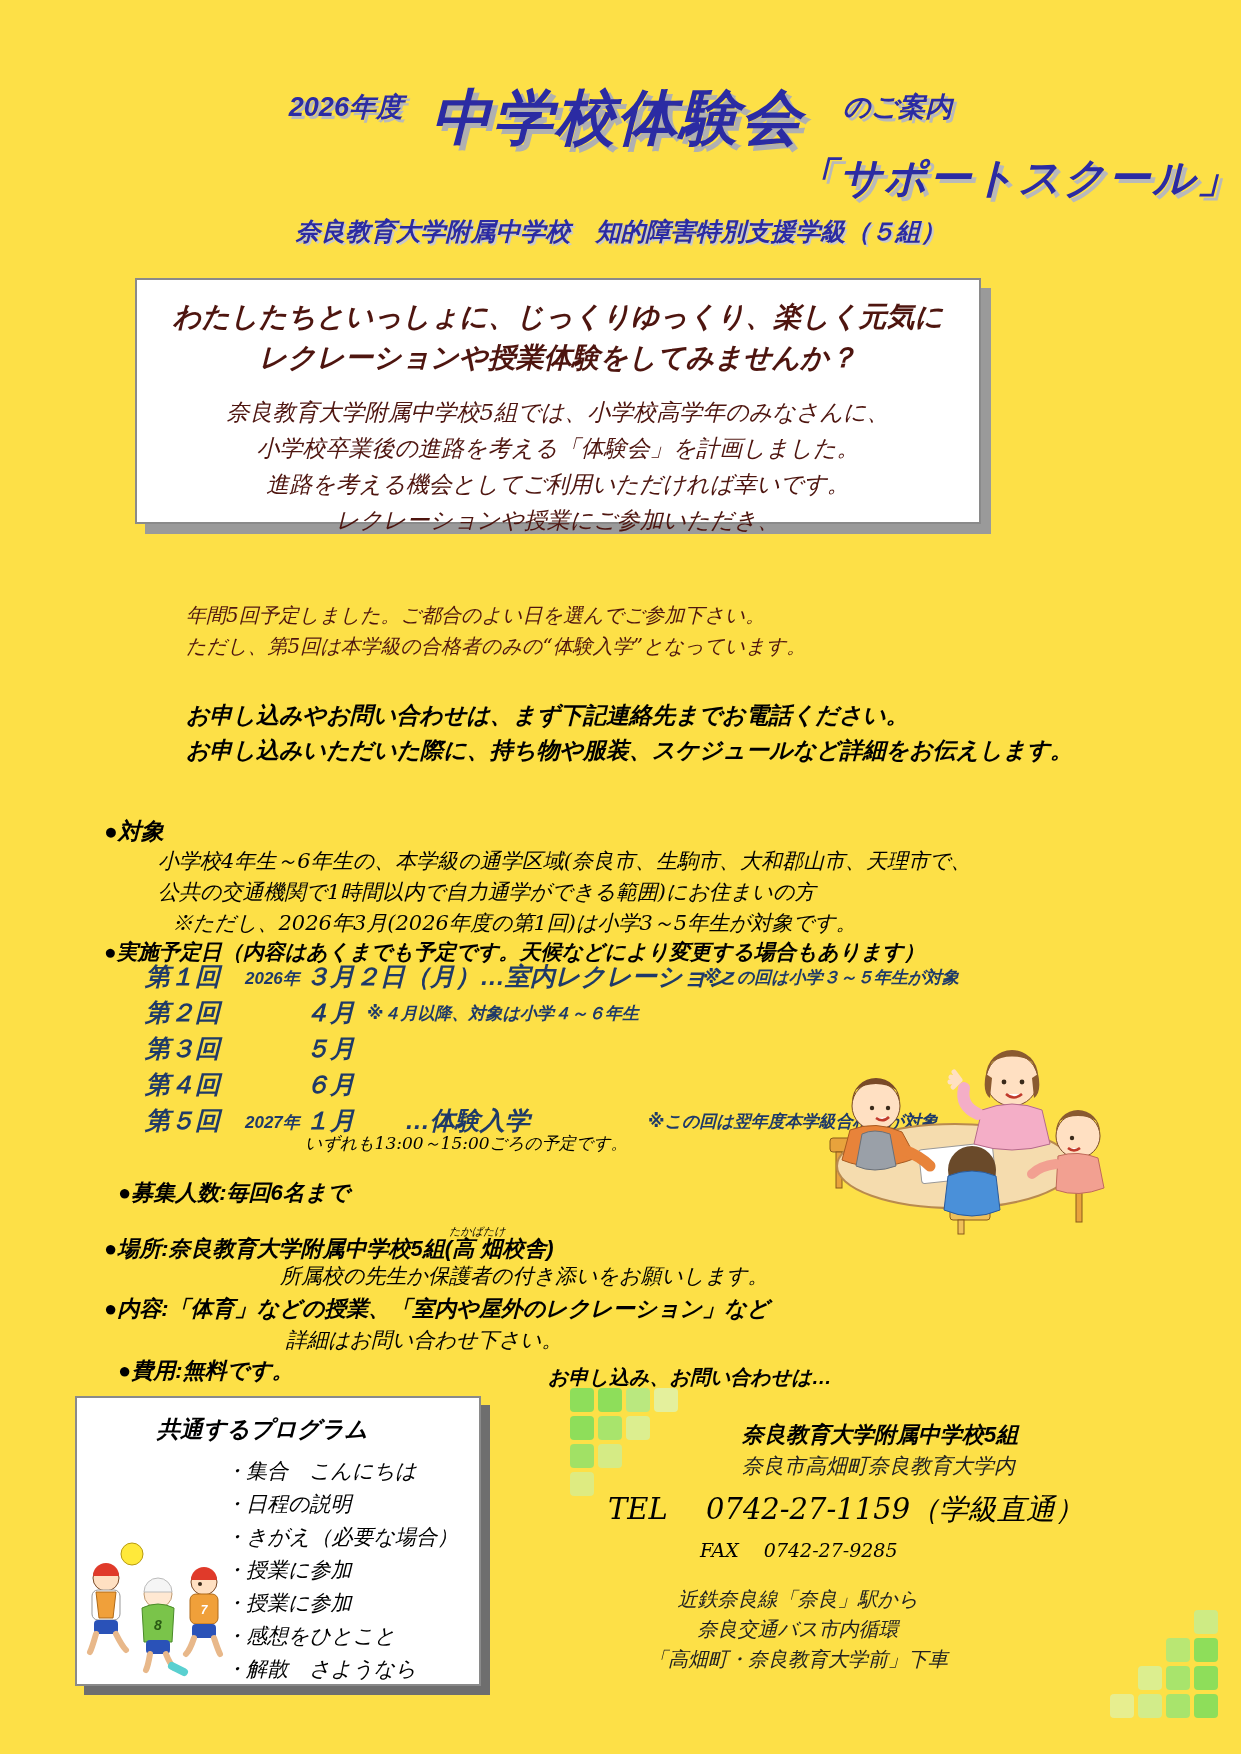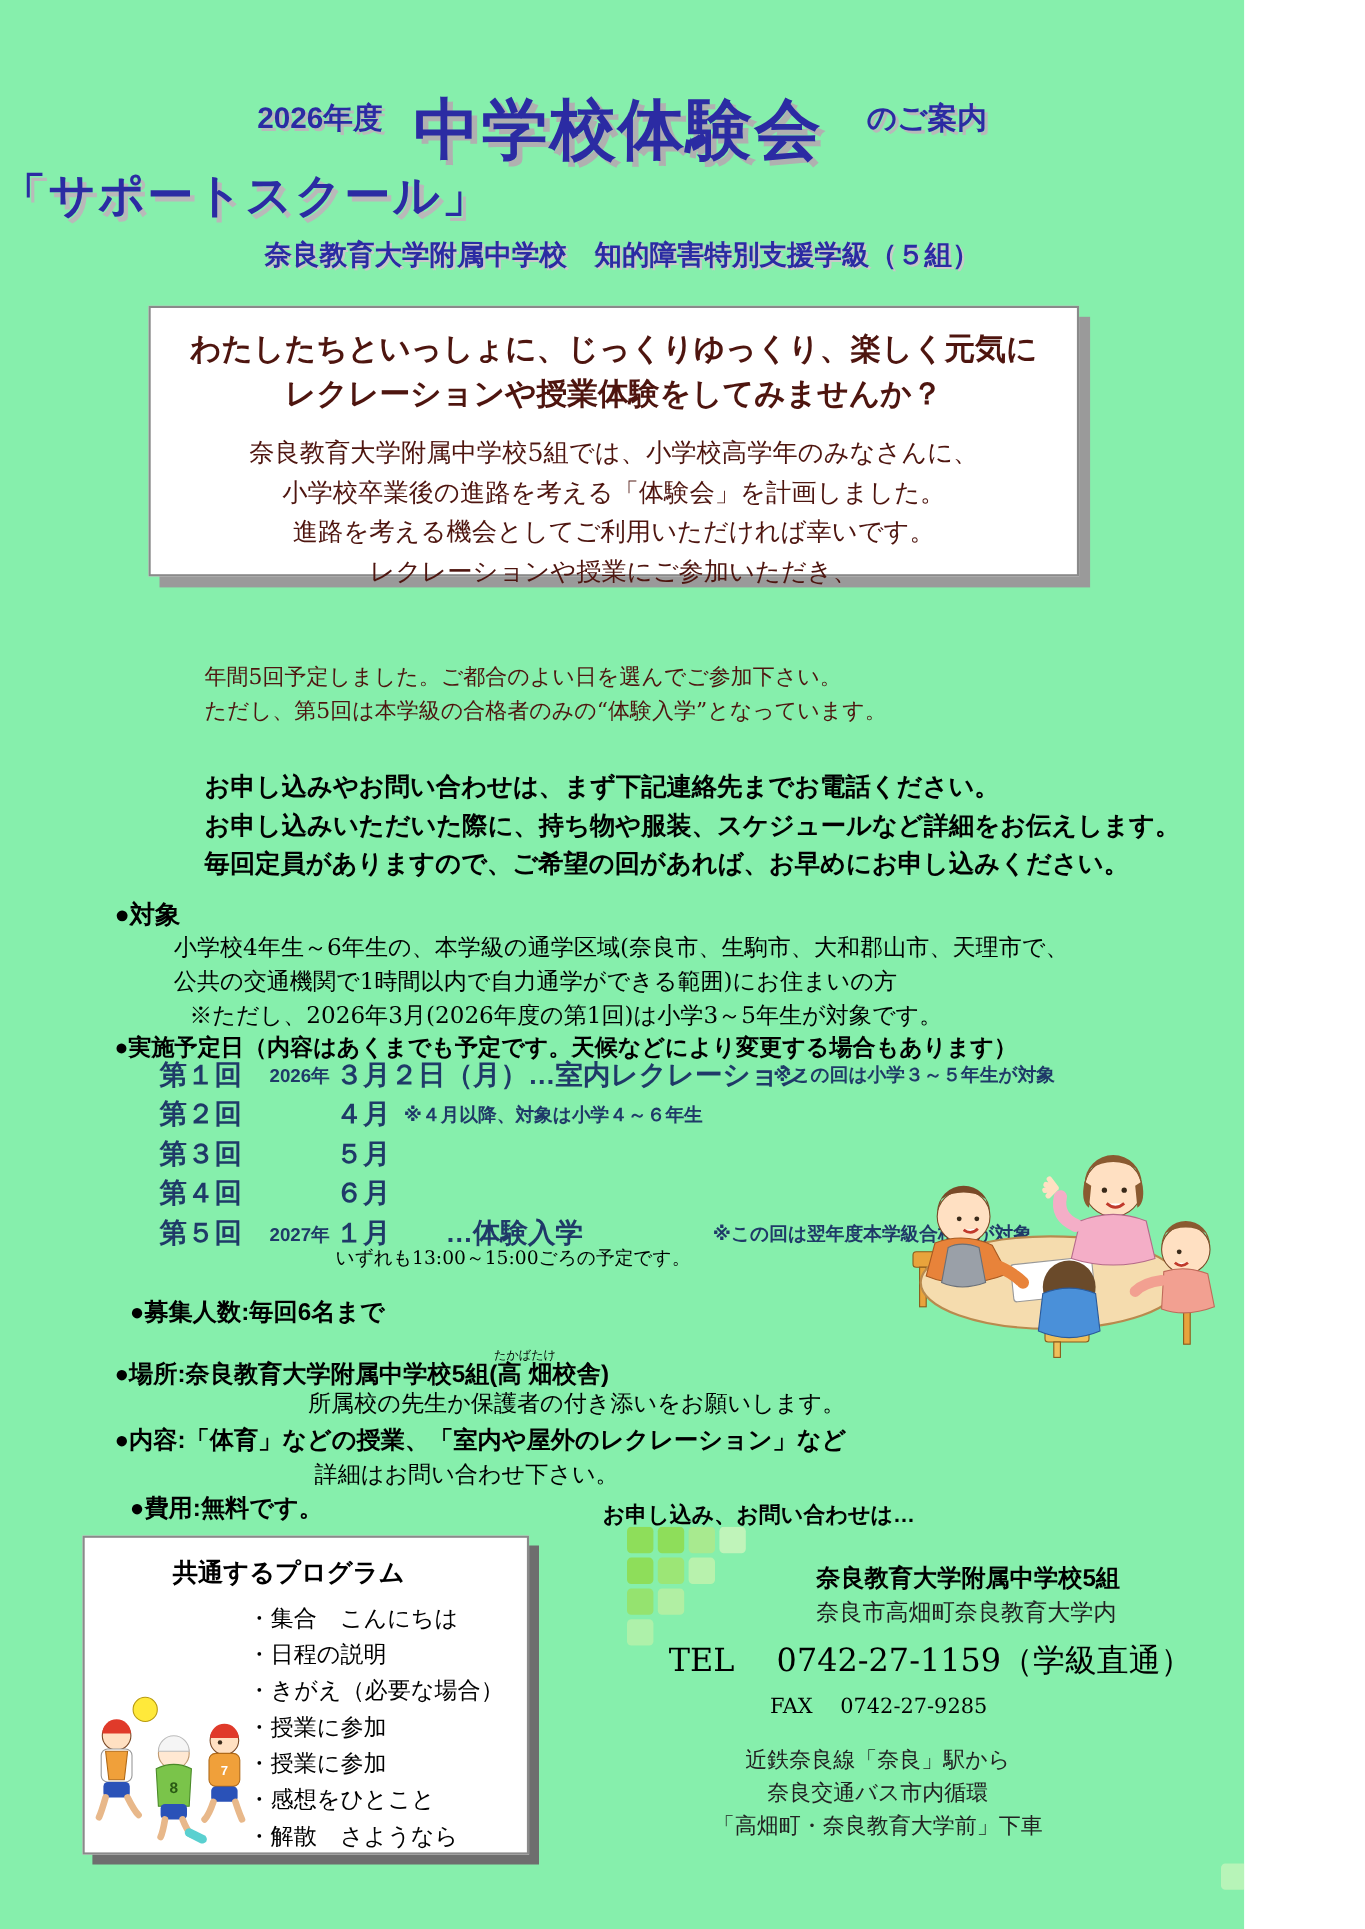--- a/index.html
+++ b/index.html
@@ -1,32 +1,33 @@
 <!DOCTYPE html>
 <html><head>
 <meta charset="utf-8">
 <style>
   html,body{margin:0;padding:0;background:#ffffff;}
   .page{
     position:relative;
-    width:1131px;height:1754px;
-    background:#86efac;
+    width:1241px;height:1754px;
+    background:#fde047;
     overflow:hidden;
     font-family:"Liberation Sans","DejaVu Sans",sans-serif;
     color:#000;
+    font-style:italic;
   }
   .serif{font-family:"DejaVu Serif","Liberation Serif",serif;}
   .gothic{font-family:"Liberation Sans","DejaVu Sans",sans-serif;}
 
   
   .header-line{position:absolute;top:78px;left:0;width:100%;text-align:center;white-space:nowrap;}
   .title-year{font-size:27px;font-weight:bold;color:#2b2ba3;text-shadow:3px 3px 0 #b9b9b9;vertical-align:22px;margin-right:28px;}
   .title-main{font-size:60px;font-weight:bold;color:#2b2ba3;text-shadow:5px 5px 0 #b0b0b0;letter-spacing:2px;}
   .title-suffix{font-size:27px;font-weight:bold;color:#2b2ba3;text-shadow:3px 3px 0 #b9b9b9;vertical-align:22px;margin-left:40px;}
-  .subtitle{position:absolute;top:150px;left:0;width:100%;text-align:left;font-size:42px;font-weight:bold;color:#2b2ba3;text-shadow:4px 4px 0 #b9b9b9;letter-spacing:2px;}
+  .subtitle{position:absolute;top:150px;left:0;width:100%;text-align:right;font-size:42px;font-weight:bold;color:#2b2ba3;text-shadow:4px 4px 0 #b9b9b9;letter-spacing:2px;}
   .school-line{position:absolute;top:215px;left:0;width:100%;text-align:center;font-size:25px;font-weight:bold;color:#2b2ba3;text-shadow:2px 2px 0 #c9c9c9;}
 
   
   .intro-box{
     position:absolute;left:135px;top:278px;width:842px;height:242px;
     border:2px solid #8a8a8a;background:#ffffff;
     box-shadow:10px 10px 0 #9a9a9a;
     text-align:center;color:#4e150f;
   }
   .intro-headline{margin-top:16px;font-size:28px;font-weight:600;line-height:41px;}
@@ -99,21 +100,20 @@
   </div>
 
   <div class="plan-note serif">
     <div>年間5回予定しました。ご都合のよい日を選んでご参加下さい。</div>
     <div>ただし、第5回は本学級の合格者のみの“体験入学”となっています。</div>
   </div>
 
   <div class="apply-note gothic">
     <div>お申し込みやお問い合わせは、まず下記連絡先までお電話ください。</div>
     <div>お申し込みいただいた際に、持ち物や服装、スケジュールなど詳細をお伝えします。</div>
-    <div>毎回定員がありますので、ご希望の回があれば、お早めにお申し込みください。</div>
   </div>
 
   <div class="target-heading gothic">●対象</div>
   <div class="target-body serif">
     <div>小学校4年生～6年生の、本学級の通学区域(奈良市、生駒市、大和郡山市、天理市で、</div>
     <div>公共の交通機関で1時間以内で自力通学ができる範囲)にお住まいの方</div>
     <div class="indent">※ただし、2026年3月(2026年度の第1回)は小学3～5年生が対象です。</div>
   </div>
 
   <div class="schedule-heading gothic">●実施予定日（内容はあくまでも予定です。天候などにより変更する場合もあります）</div>

